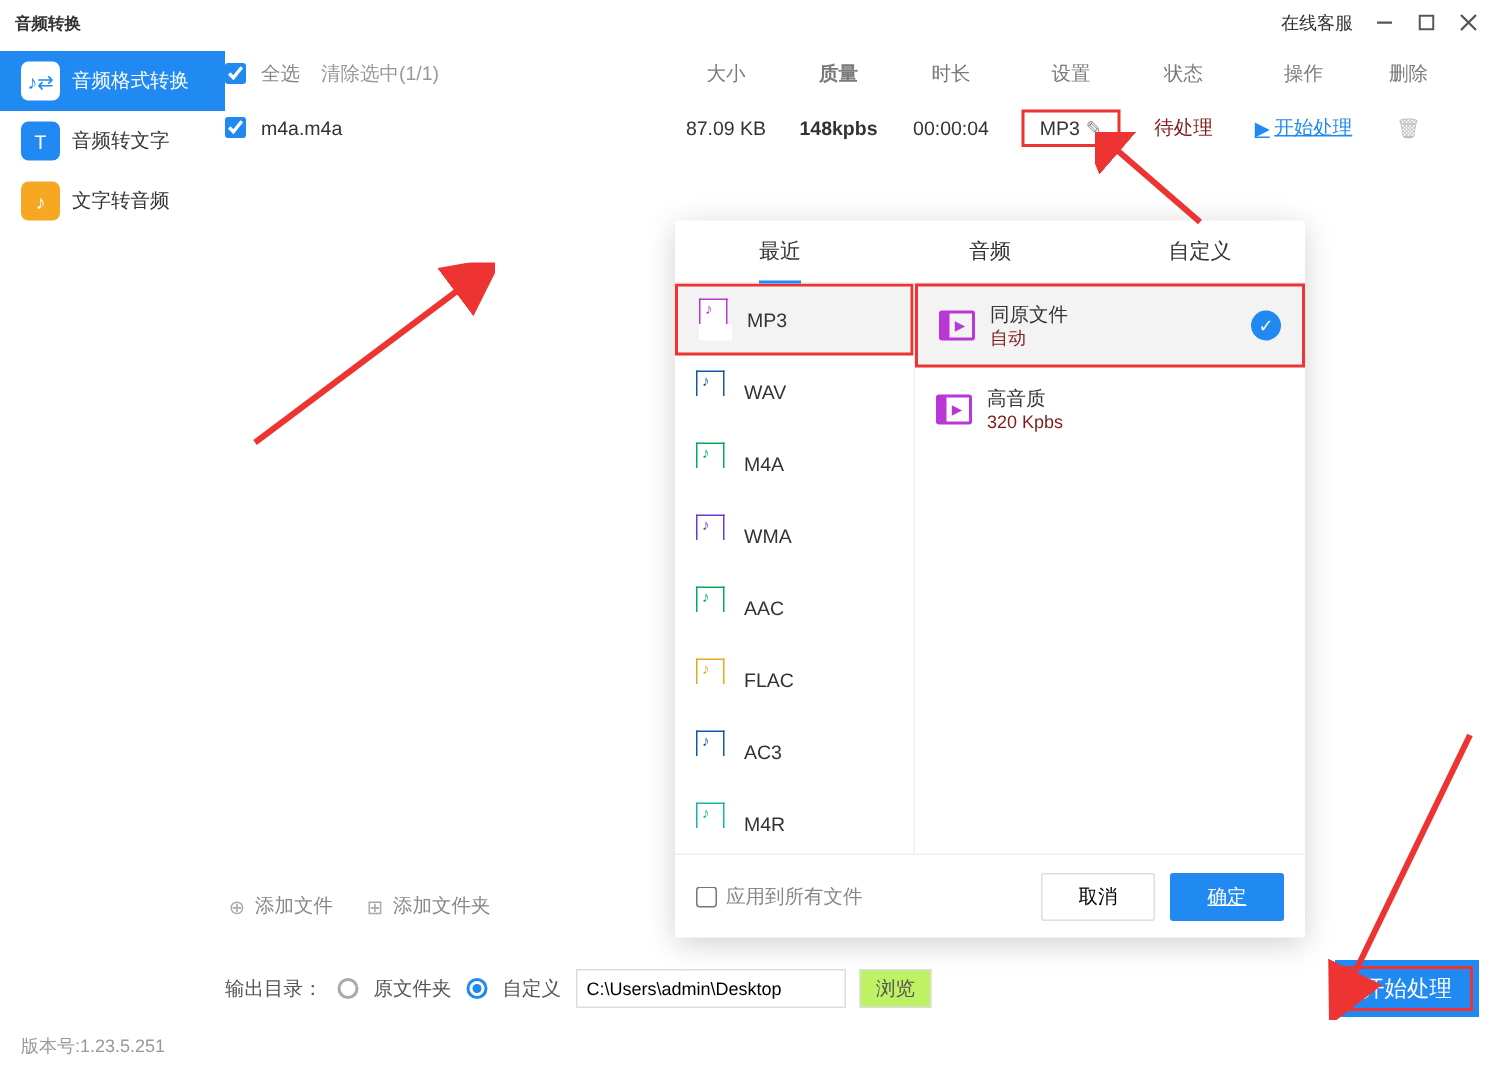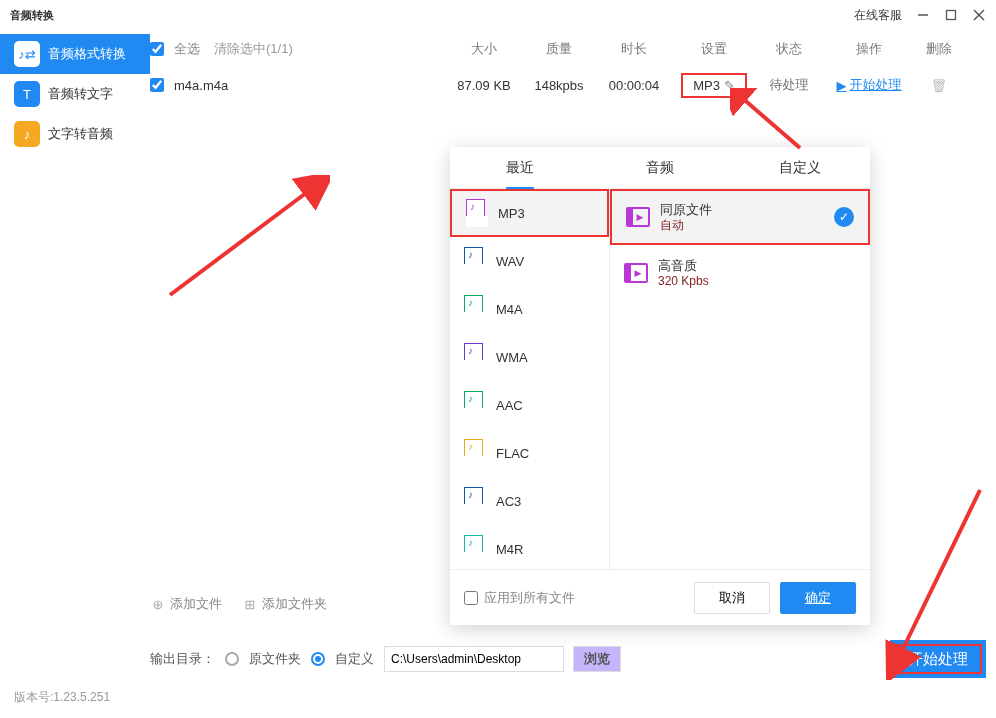--- a/index.html
+++ b/index.html
@@ -23,36 +23,36 @@
   .sicon.orange { background: #f7a823; }
 
   
   .main { position: absolute; top: 34px; left: 150px; right: 10px; bottom: 0; }
 
   
   .header-row { display: flex; align-items: center; height: 30px; color: #7a7a7a; font-size: 13px; }
   .col-check { width: 24px; display:flex; align-items:center; }
   .col-name { width: 270px; display:flex; align-items:center; }
   .col-size { width: 80px; text-align: center; }
-  .col-quality { width: 70px; text-align: center; }
+  .col-quality { width: 70px; text-align: center; font-weight: bold; }
   .col-dur { width: 80px; text-align: center; }
   .col-set { width: 80px; text-align: center; }
   .col-state { width: 70px; text-align: center; }
   .col-op { width: 90px; text-align: center; }
   .col-del { width: 50px; text-align: center; }
 
   .header-row .sel-all { color: #888; font-size: 13px; }
   .header-row .clear { color: #999; margin-left: 14px; }
 
   
   .file-row { display: flex; align-items: center; height: 42px; font-size: 13px; color: #333; }
   .file-row .col-set { color: #333; position: relative; }
   .setting-box { display:inline-flex; align-items:center; justify-content:center; gap:4px; padding:3px 10px; border:2px solid #e33; }
   .edit-icon { color:#888; }
-  .file-row .col-state { color: #737373; }
+  .file-row .col-state { color: #7f1d1d; }
   .op-link { color: #208af2; text-decoration: underline; display:inline-flex; align-items:center; gap:3px; }
   .trash { color:#bbb; }
 
   input[type=checkbox].cb { width:14px; height:14px; accent-color:#208af2; }
 
   
   .popup { position:absolute; top:113px; left:300px; width:420px; background:#fff; box-shadow:0 4px 20px rgba(0,0,0,0.18); border-radius:2px; z-index:5; }
   .popup-tabs { display:flex; height:42px; border-bottom:1px solid #eee; }
   .ptab { flex:1; display:flex; align-items:center; justify-content:center; font-size:14px; color:#333; cursor:pointer; position:relative; }
   .ptab.active::after { content:""; position:absolute; bottom:-1px; left:50%; transform:translateX(-50%); width:28px; height:2px; background:#208af2; }
@@ -87,21 +87,21 @@
   
   .bottom1 { position:absolute; bottom:105px; left:0; display:flex; gap:20px; color:#888; font-size:13px; }
   .add-btn { display:flex; align-items:center; gap:4px; cursor:pointer; }
   .add-icon { width:16px; height:16px; display:flex; align-items:center; justify-content:center; color:#aaa; }
 
   .bottom2 { position:absolute; bottom:40px; left:0; right:0; display:flex; align-items:center; gap:10px; font-size:13px; color:#555;justify-content:space-between; }
   .radio { width:14px; height:14px; border-radius:50%; border:2px solid #aaa; display:inline-flex; align-items:center; justify-content:center; }
   .radio.checked { border-color:#208af2; }
   .radio.checked::after { content:""; width:6px; height:6px; border-radius:50%; background:#208af2; }
   .path-input { width:180px; height:26px; border:1px solid #ddd; padding:0 6px; font-size:12px; }
-  .browse { margin-left:-1px; padding:0 10px; height:26px; border:1px solid #ddd; background:#c4b5fd; cursor:pointer; display:flex; align-items:center;font-weight:bold; }
+  .browse { margin-left:-1px; padding:0 10px; height:26px; border:1px solid #ddd; background:#bef264; cursor:pointer; display:flex; align-items:center; }
   .start-btn { margin-left:auto; width:96px; height:38px; background:#208af2; color:#fff; display:flex; align-items:center; justify-content:center; font-size:15px; cursor:pointer; position:relative; border:none; }
   .start-btn .hl-border { position:absolute; inset:4px; border:2px solid #e33; pointer-events:none; }
 
   .version { position:absolute; bottom:12px; left:14px; font-size:12px; color:#999; }
 
   
   .arrow { position:absolute; pointer-events:none; z-index:20; }
 </style>
 </head>
 <body>

